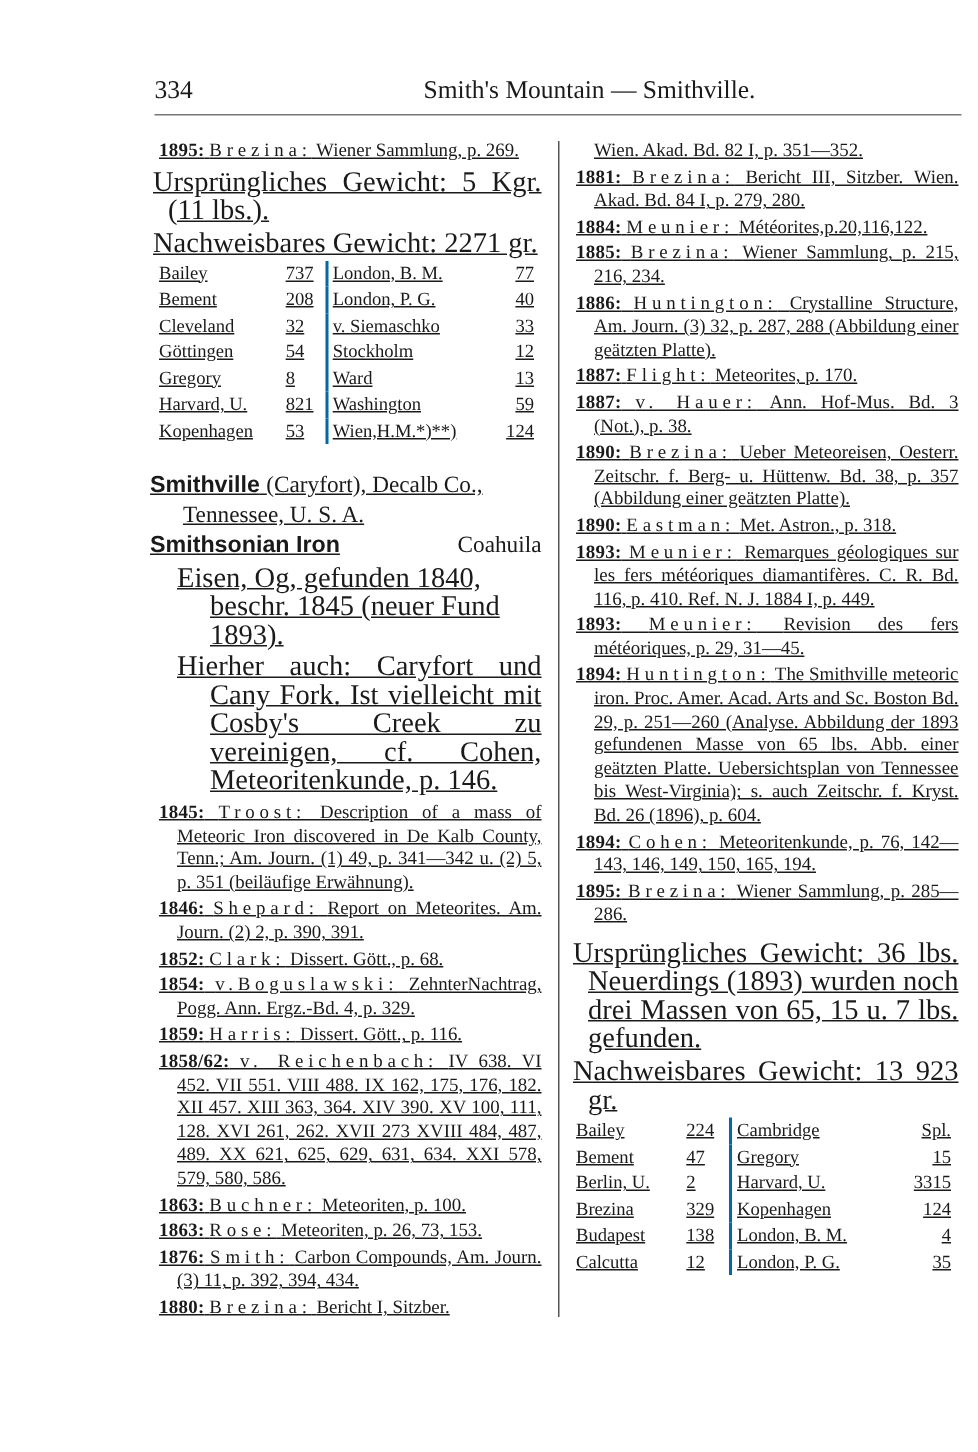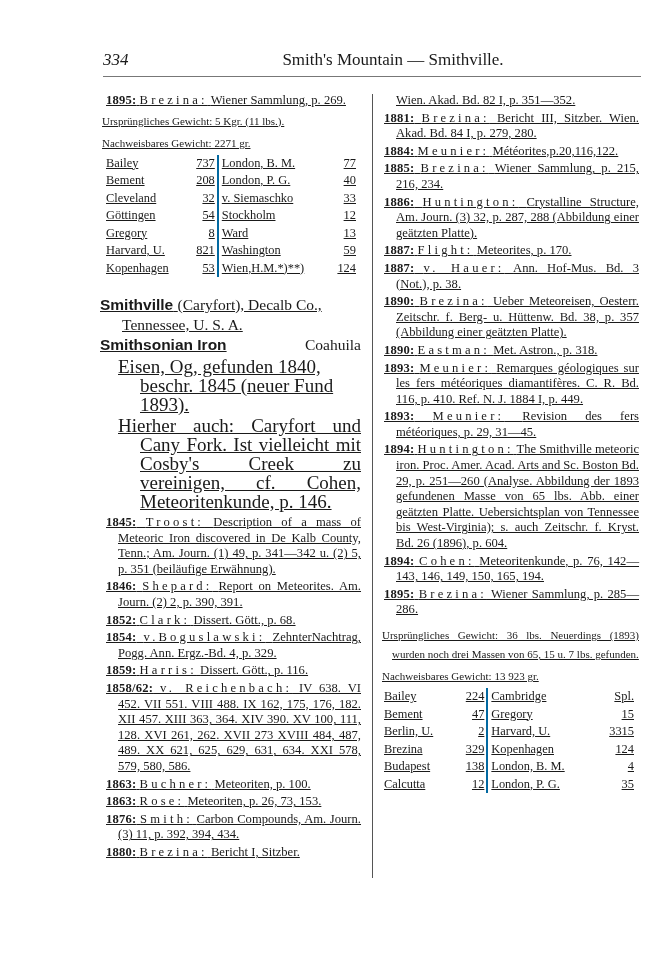--- a/index.html
+++ b/index.html
@@ -1,40 +1,40 @@
 <!DOCTYPE html>
 <html><head>
 <meta charset="utf-8">
 <style>
   html, body { margin: 0; padding: 0; background: #ffffff; }
   body { width: 652px; height: 968px; position: relative; overflow: hidden;
          font-family: "Liberation Serif", "DejaVu Serif", serif; color: #1a1a1a; }
   .header { position: absolute; left: 103px; top: 50px; width: 540px; height: 26px; }
-  .page-num { position: absolute; left: 0; top: 0; font-size: 17px; font-style: italic; }
+  .page-num { position: absolute; left: 0; top: 0; font-size: 17px; }
   .running-title { position: absolute; left: 0; right: 0; top: 0; text-align: center; font-size: 17px; padding-left: 40px; }
   .header-rule { position: absolute; left: 103px; top: 76px; width: 538px; height: 0;
                  border-top: 1px solid #777; }
   .col { position: absolute; top: 93px; font-size: 12.6px; line-height: 15.6px; text-decoration: underline; }
   .col-left { left: 106px; width: 255px; }
   .col-right { left: 384px; width: 255px; }
   .col-divider { position: absolute; left: 372px; top: 94px; width: 0; height: 784px; border-left: 1px solid #555; }
   .entry { padding-left: 12px; text-indent: -12px; text-align: justify; margin: 0 0 2px 0; }
   .entry.cont { padding-left: 12px; text-indent: 0; }
   .yr { font-weight: bold; letter-spacing: 0.2px; }
   .sp { letter-spacing: 3.2px; }
-  .big { font-size: 11px; line-height: 19px; padding-left: 10px; text-indent: -10px; margin: 3px 0 3px -4px; text-align: justify; }
+  .big { font-size: 19px; line-height: 19px; padding-left: 10px; text-indent: -10px; margin: 3px 0 3px -4px; text-align: justify; }
   .big.inset { margin-left: -2px; }
   .title-line { font-family: "Liberation Sans", "DejaVu Sans", sans-serif; font-weight: bold; font-size: 15.5px; line-height: 20px; margin: 0 0 0 -6px; }
   .title-line .plain { font-family: "Liberation Serif", serif; font-weight: normal; font-size: 15.5px; }
   .title-line .right { float: right; font-family: "Liberation Serif", serif; font-weight: normal; }
   .sub { font-size: 19px; line-height: 19px; padding-left: 22px; text-indent: -22px; margin-left: 12px; }
   table.holdings { border-collapse: collapse; font-size: 12.4px; line-height: 17.5px; margin: 2px 0 8px 0; }
   table.holdings td { padding: 0; vertical-align: baseline; }
   table.holdings td.name { padding-right: 4px; }
-  table.holdings td.num { text-align: right; padding-right: 2px; }
+  table.holdings td.num { padding-right: 2px; }
   table.holdings td.name2 { border-left: 2px solid #0369a1; padding-left: 3px; padding-right: 4px; }
   table.holdings td.num2 { text-align: right; }
   .gap { height: 10px; }
 </style>
 </head>
 <body>
 
 <div class="header">
   <span class="page-num">334</span>
   <div class="running-title">Smith's Mountain — Smithville.</div>

